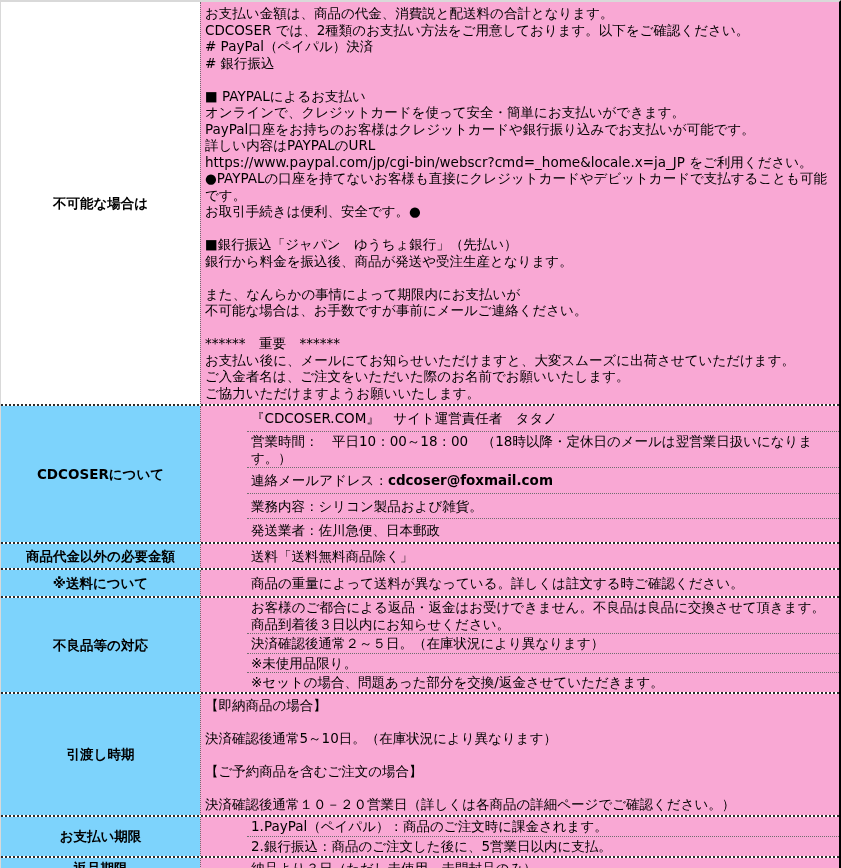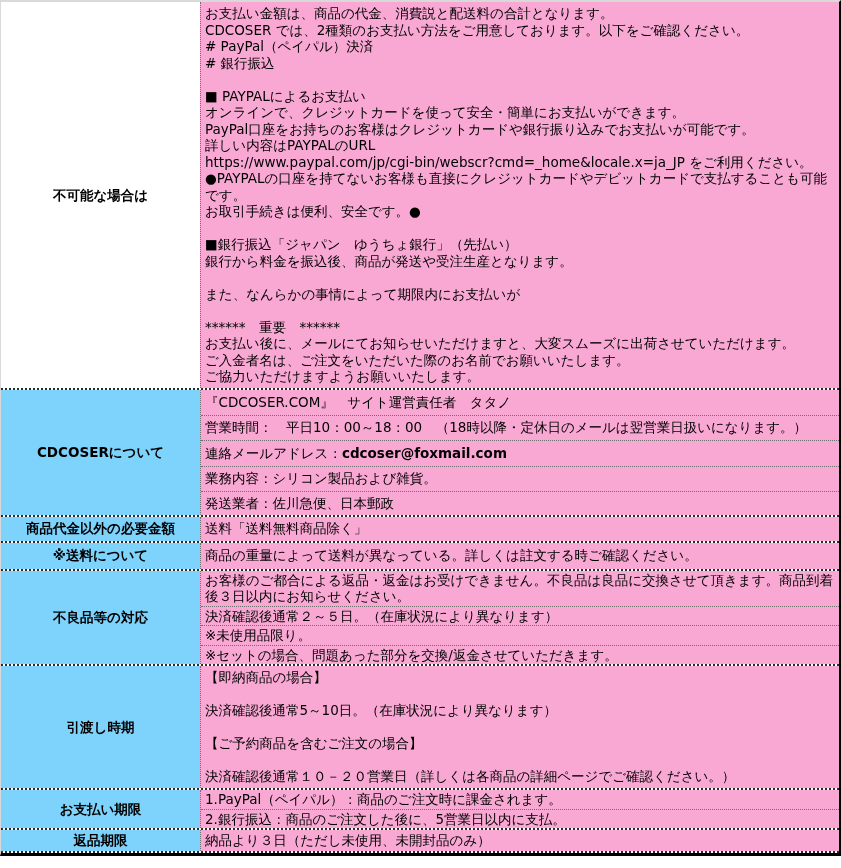--- a/index.html
+++ b/index.html
@@ -31,21 +31,21 @@
     flex:1;min-width:0;box-sizing:border-box;
     border-left:1px dotted #6f6f6f;
     background:#f9a8d4;
   }
   .lines{padding:3px 3px 3px 4px;line-height:16.5px;}
   .lines .tl{white-space:pre-wrap;word-break:break-all;}
   .sub{
     box-sizing:border-box;
     padding:1px 3px 1px 4px;
     line-height:16.5px;
-    display:flex;align-items:center;flex-wrap:wrap;
+    display:flex;align-items:center;flex-wrap:wrap;margin-left:46px;
   }
   .sub + .sub{border-top:1px dotted #6f6f6f;}
   .h25{min-height:25px;}
   .h24{min-height:24px;}
   .h26{min-height:26px;}
   .h21{min-height:21px;}
   .h19{min-height:19px;}
   .h16{min-height:16px;}
   .sub b{font-weight:bold;}
 </style>
@@ -68,20 +68,21 @@
           <div class="tl">PayPal口座をお持ちのお客様はクレジットカードや銀行振り込みでお支払いが可能です。</div>
           <div class="tl">詳しい内容はPAYPALのURL</div>
           <div class="tl">https://www.paypal.com/jp/cgi-bin/webscr?cmd=_home&amp;locale.x=ja_JP をご利用ください。</div>
           <div class="tl">●PAYPALの口座を持てないお客様も直接にクレジットカードやデビットカードで支払することも可能です。</div>
           <div class="tl">お取引手続きは便利、安全です。●</div>
           <div class="tl">&nbsp;</div>
           <div class="tl">■銀行振込「ジャパン　ゆうちょ銀行」（先払い）</div>
           <div class="tl">銀行から料金を振込後、商品が発送や受注生産となります。</div>
           <div class="tl">&nbsp;</div>
           <div class="tl">また、なんらかの事情によって期限内にお支払いが</div>
+          <div class="tl">不可能な場合は、お手数ですが事前にメールご連絡ください。</div>
           <div class="tl">&nbsp;</div>
           <div class="tl">******　重要　******</div>
           <div class="tl">お支払い後に、メールにてお知らせいただけますと、大変スムーズに出荷させていただけます。</div>
           <div class="tl">ご入金者名は、ご注文をいただいた際のお名前でお願いいたします。</div>
           <div class="tl">ご協力いただけますようお願いいたします。</div>
         </div>
     </div>
   </div>
 
   <div class="sec">

